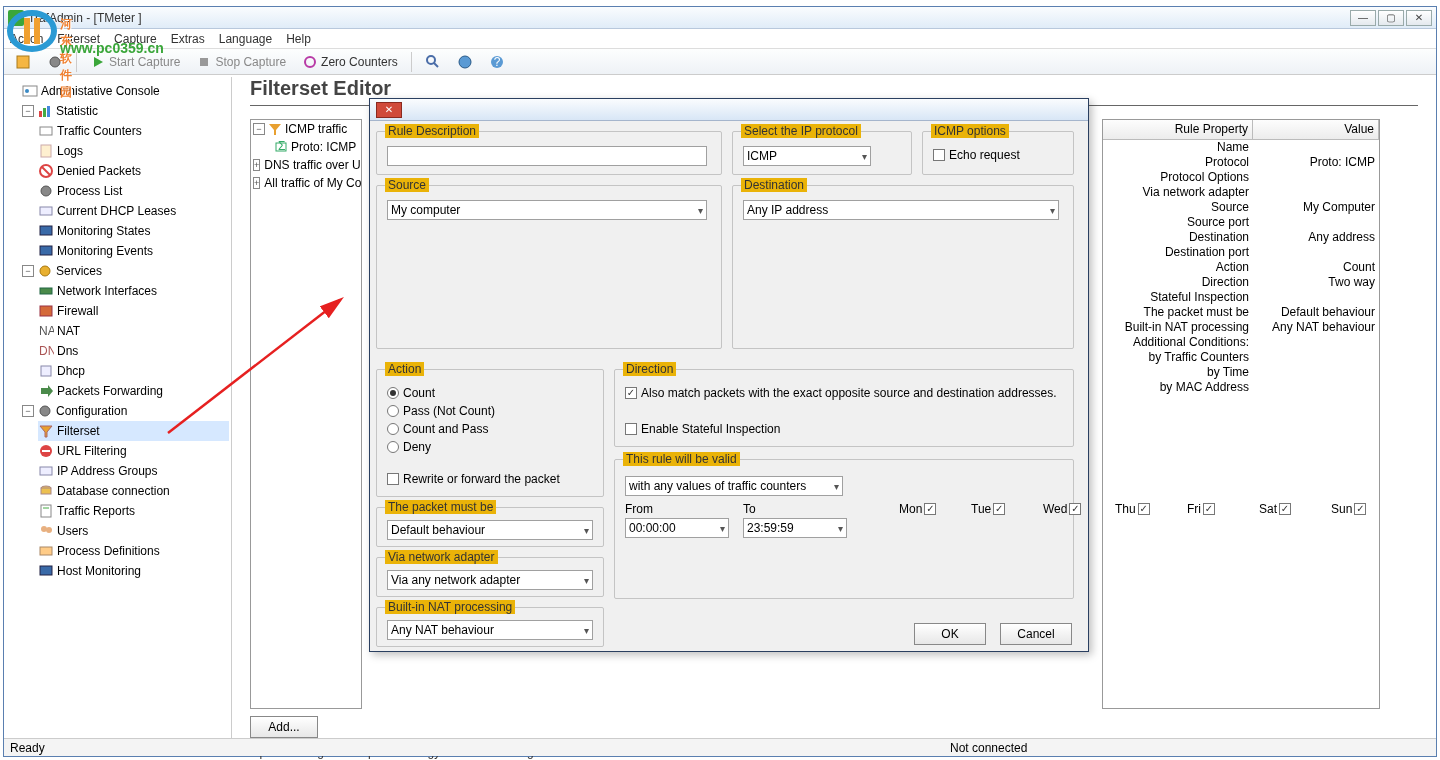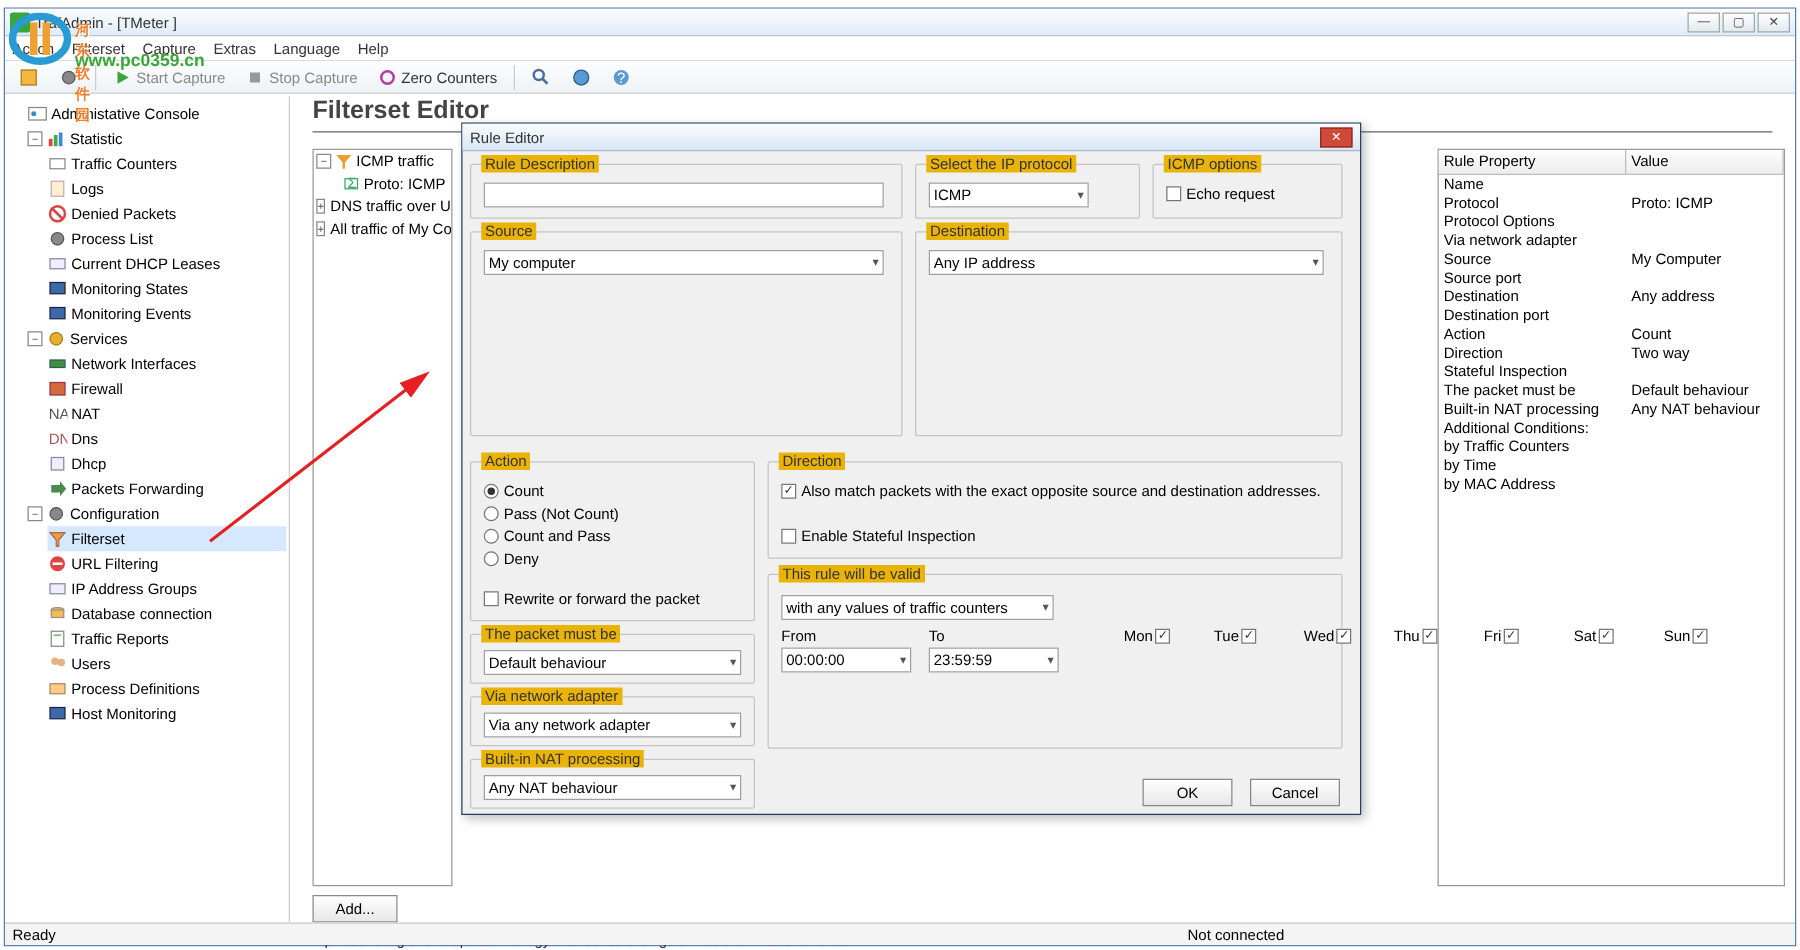--- a/index.html
+++ b/index.html
@@ -35,21 +35,21 @@
 
 .main-panel { flex:1; position: relative; background:#fff;}
 .main-title { position:absolute; left:18px; top:0; font-size:20px; font-weight:bold; color:#444;}
 .underline { position:absolute; left:18px; right:18px; top:28px; height:1px; background:#666;}
 .fs-box { position:absolute; left:18px; top:42px; width:112px; height:590px; border:1px solid #999;}
 .fs-tree-row{display:flex;align-items:center;height:18px;padding-left:2px;gap:2px;white-space:nowrap;overflow:hidden;}
 .add-btn { position:absolute; left:18px; top:639px; width:68px; height:22px; border:1px solid #888; background:linear-gradient(#fff,#e7e7e7);}
 .tip { position:absolute; left:18px; top:668px; color:#333;}
 
 
-.prop-box { position:absolute; left:918px; top:42px; width:278px; height:590px; border:1px solid #999;}
+.prop-box { position:absolute; left:870px; top:42px; width:278px; height:590px; border:1px solid #999;text-align:right;}
 .prop-head { display:flex; height:20px; background:linear-gradient(#fdfdfd,#ececec); border-bottom:1px solid #bbb;}
 .prop-head-cell { border-right:1px solid #bbb; padding:2px 4px;}
 .prop-row { display:flex; height:15px;}
 .prop-cell { padding:0 4px; white-space:nowrap; overflow:hidden;}
 .prop-c1{width:150px}.prop-c2{flex:1}
 
 
 .dialog { position:absolute; left:369px; top:98px; width:720px; height:554px; border:1px solid #2a3f60; background:#f0f0f0; box-shadow:3px 3px 8px rgba(0,0,0,.25);}
 .dlg-title { height:22px; background:linear-gradient(#fafcfe,#d8e6f6); border-bottom:1px solid #a5b5cc; display:flex; align-items:center; padding:0 6px;}
 .dlg-title-text{flex:1;color:#333;}
@@ -429,21 +429,20 @@
   </div>
 
   <div class="status-bar">
     <span>Ready</span>
     <span class="status-right">Not connected</span>
   </div>
 </div>
 
 <div class="dialog">
   <div class="dlg-title">
-    <span class="dlg-title-text">Rule Editor</span>
     <div class="dlg-close">✕</div>
   </div>
   <div class="dlg-body">
 
     <div class="grp" style="left:6px;top:10px;width:346px;height:44px">
       <span class="grp-title">Rule Description</span>
       <input class="txt-input" style="position: absolute; left: 10px; top: 14px; width: 320px;">
     </div>
 
     <div class="grp" style="left:362px;top:10px;width:180px;height:44px">

